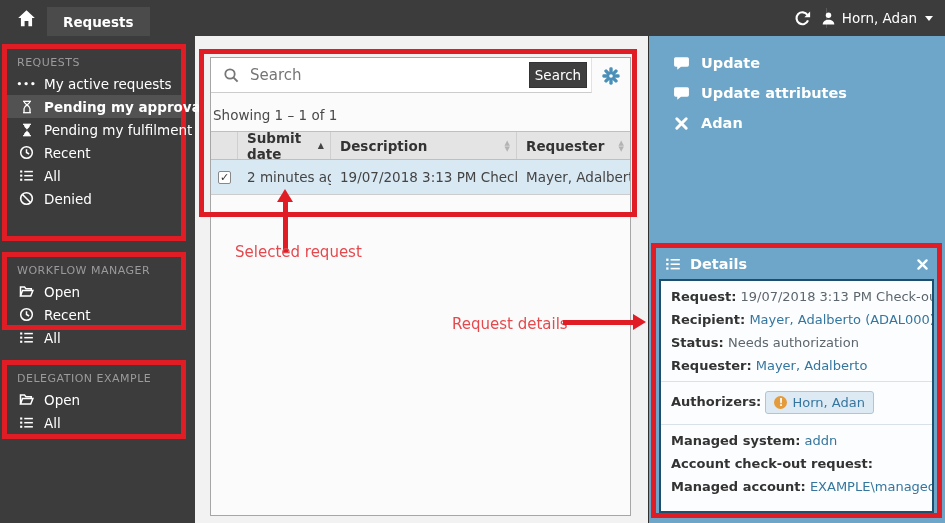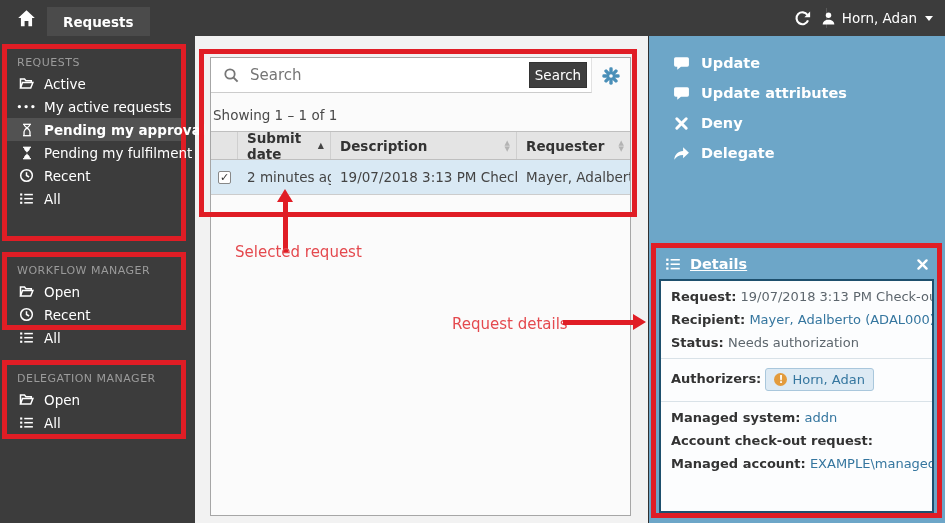--- a/index.html
+++ b/index.html
@@ -61,21 +61,21 @@
   .lbl-rdetails { left:257px; top:279px; }
   .arrow-h-line { position:absolute; left:368px; top:284px; width:70px; height:5px; background:#e01d25; z-index:15; }
   .arrow-h-head { position:absolute; left:438px; top:278px; width:0; height:0; border-top:8px solid transparent; border-bottom:8px solid transparent; border-left:13px solid #e01d25; z-index:15; }
 
   
   .rightpanel { position:absolute; left:648px; top:36px; width:297px; height:487px; background:#6da6c8; border-left:1px solid #2f2f2f; }
   .actions { position:absolute; left:0; top:12px; right:0; }
   .action-item { display:flex; align-items:center; height:30px; padding-left:23px; color:#fff; font-weight:bold; font-size:14.5px; cursor:pointer; }
   .a-ic { width:18px; margin-right:11px; display:flex; justify-content:center; align-items:center; flex:none; }
   .box-details { left:2px; top:207px; width:291px; height:275px; }
-  .details-head { position:absolute; left:16px; right:16px; top:215px; height:26px; display:flex; align-items:center; color:#fff; font-weight:bold; font-size:14.5px;text-decoration:underline; }
+  .details-head { position:absolute; left:16px; right:16px; top:215px; height:26px; display:flex; align-items:center; color:#fff; font-weight:bold; font-size:14.5px; }
   .details-head .d-ic { margin-right:9px; display:flex; }
   .d-close { margin-left:auto; cursor:pointer; display:flex; }
   .details-body { position:absolute; left:10px; right:11px; top:243px; bottom:10px; background:#fcfdfe; border:2px solid #1d4f6d; padding-top:4px; font-size:13px; overflow:hidden; }
   .d-row { padding:3px 10px; line-height:17px; white-space:nowrap; overflow:hidden; }
   .d-lbl { font-weight:bold; color:#333; }
   .d-val { color:#5d666d; }
   .link { color:#35769f; cursor:pointer; }
   .d-sep { border-top:1px solid #d9e2e8; margin:4px 0; }
   .chip { display:inline-flex; align-items:center; gap:5px; padding:2px 8px; background:#ddeaf4; border:1px solid #a9c7dc; border-radius:3px; color:#35769f; cursor:pointer; }
   .warn { display:inline-block; width:13px; height:13px; border-radius:50%; background:#e39b3c; color:#fff; font-size:10px; font-weight:bold; line-height:13px; text-align:center; }
@@ -115,29 +115,20 @@
       <span>Horn, Adan</span>
       <span class="caret-down"></span>
     </div>
   </div>
 
   <div class="sidebar">
 
     <div class="s-group g1">
       <div class="g-title">REQUESTS</div>
       <div class="s-item">
-        <span class="s-ic">
-          <svg width="15" height="15" viewBox="0 0 16 16" fill="none" stroke="#fff" stroke-width="1.6">
-              <path d="M1.6 12.5 V3.2 h4.3 l1.5 1.8 h5.7 v2"></path>
-              <path d="M3.7 7 h11.1 l-2.3 5.8 H1.6 Z"></path>
-            </svg>
-        </span>
-        <span>Active</span>
-      </div>
-      <div class="s-item">
         <span class="s-ic dots">•••</span>
         <span>My active requests</span>
       </div>
       <div class="s-item selected">
         <span class="s-ic">
           <svg width="14" height="14" viewBox="0 0 16 16" fill="none" stroke="#fff" stroke-width="1.5">
               <path d="M3.5 1.5 h9"></path>
               <path d="M3.5 14.5 h9"></path>
               <path d="M4.6 1.5 c0 4 6.8 4.3 6.8 8.6 v4.4"></path>
               <path d="M11.4 1.5 c0 4 -6.8 4.3 -6.8 8.6 v4.4"></path>
@@ -173,20 +164,29 @@
               <rect x="1.2" y="2.6" width="2.3" height="2.3"></rect>
               <rect x="1.2" y="7" width="2.3" height="2.3"></rect>
               <rect x="1.2" y="11.4" width="2.3" height="2.3"></rect>
               <rect x="5.6" y="3" width="9.2" height="1.6"></rect>
               <rect x="5.6" y="7.4" width="9.2" height="1.6"></rect>
               <rect x="5.6" y="11.8" width="9.2" height="1.6"></rect>
             </svg>
         </span>
         <span>All</span>
       </div>
+      <div class="s-item">
+        <span class="s-ic">
+          <svg width="15" height="15" viewBox="0 0 16 16" fill="none" stroke="#fff" stroke-width="1.7">
+              <circle cx="8" cy="8" r="6.2"></circle>
+              <line x1="3.7" y1="3.7" x2="12.3" y2="12.3"></line>
+            </svg>
+        </span>
+        <span>Denied</span>
+      </div>
     </div>
 
     <div class="s-group g2">
       <div class="g-title">WORKFLOW MANAGER</div>
       <div class="s-item">
         <span class="s-ic">
           <svg width="15" height="15" viewBox="0 0 16 16" fill="none" stroke="#fff" stroke-width="1.6">
               <path d="M1.6 12.5 V3.2 h4.3 l1.5 1.8 h5.7 v2"></path>
               <path d="M3.7 7 h11.1 l-2.3 5.8 H1.6 Z"></path>
             </svg>
@@ -211,21 +211,21 @@
               <rect x="5.6" y="3" width="9.2" height="1.6"></rect>
               <rect x="5.6" y="7.4" width="9.2" height="1.6"></rect>
               <rect x="5.6" y="11.8" width="9.2" height="1.6"></rect>
             </svg>
         </span>
         <span>All</span>
       </div>
     </div>
 
     <div class="s-group g3">
-      <div class="g-title">DELEGATION MANAGER</div>
+      <div class="g-title">DELEGATION EXAMPLE</div>
       <div class="s-item">
         <span class="s-ic">
           <svg width="15" height="15" viewBox="0 0 16 16" fill="none" stroke="#fff" stroke-width="1.6">
               <path d="M1.6 12.5 V3.2 h4.3 l1.5 1.8 h5.7 v2"></path>
               <path d="M3.7 7 h11.1 l-2.3 5.8 H1.6 Z"></path>
             </svg>
         </span>
         <span>Open</span>
       </div>
       <div class="s-item">
@@ -338,29 +338,21 @@
       </div>
       <div class="action-item">
         <span class="a-ic">
           <svg width="15" height="15" viewBox="0 0 16 16">
               <g stroke="#fff" stroke-width="3.2" stroke-linecap="round">
                 <line x1="3" y1="3" x2="13" y2="13"></line>
                 <line x1="13" y1="3" x2="3" y2="13"></line>
               </g>
             </svg>
         </span>
-        <span>Deny</span>
-      </div>
-      <div class="action-item">
-        <span class="a-ic">
-          <svg width="17" height="17" viewBox="0 0 16 16">
-              <path d="M9.5 2.2 L15 7.3 L9.5 12.4 V9.3 C5.6 9.3 3.1 10.8 1.2 13.8 C1.7 8.8 4.6 5.7 9.5 5.6 Z" fill="#fff"></path>
-            </svg>
-        </span>
-        <span>Delegate</span>
+        <span>Adan</span>
       </div>
     </div>
 
     <div class="details-head">
       <span class="d-ic">
         <svg width="16" height="16" viewBox="0 0 16 16" fill="#fff">
             <rect x="1.2" y="2.6" width="2.3" height="2.3"></rect>
             <rect x="1.2" y="7" width="2.3" height="2.3"></rect>
             <rect x="1.2" y="11.4" width="2.3" height="2.3"></rect>
             <rect x="5.6" y="3" width="9.2" height="1.6"></rect>
@@ -385,20 +377,24 @@
         <span class="d-val">19/07/2018 3:13 PM Check-out 20 ...</span>
       </div>
       <div class="d-row">
         <span class="d-lbl">Recipient:</span>
         <span class="d-val link">Mayer, Adalberto (ADAL000)</span>
       </div>
       <div class="d-row">
         <span class="d-lbl">Status:</span>
         <span class="d-val">Needs authorization</span>
       </div>
+      <div class="d-row">
+        <span class="d-lbl">Requester:</span>
+        <span class="d-val link">Mayer, Adalberto</span>
+      </div>
       <div class="d-sep"></div>
       <div class="d-row" style="padding-top:5px;padding-bottom:6px;">
         <span class="d-lbl">Authorizers:</span>
         <span class="chip">
           <span class="warn">!</span>
           <span>Horn, Adan</span>
         </span>
       </div>
       <div class="d-sep"></div>
       <div class="d-row">

